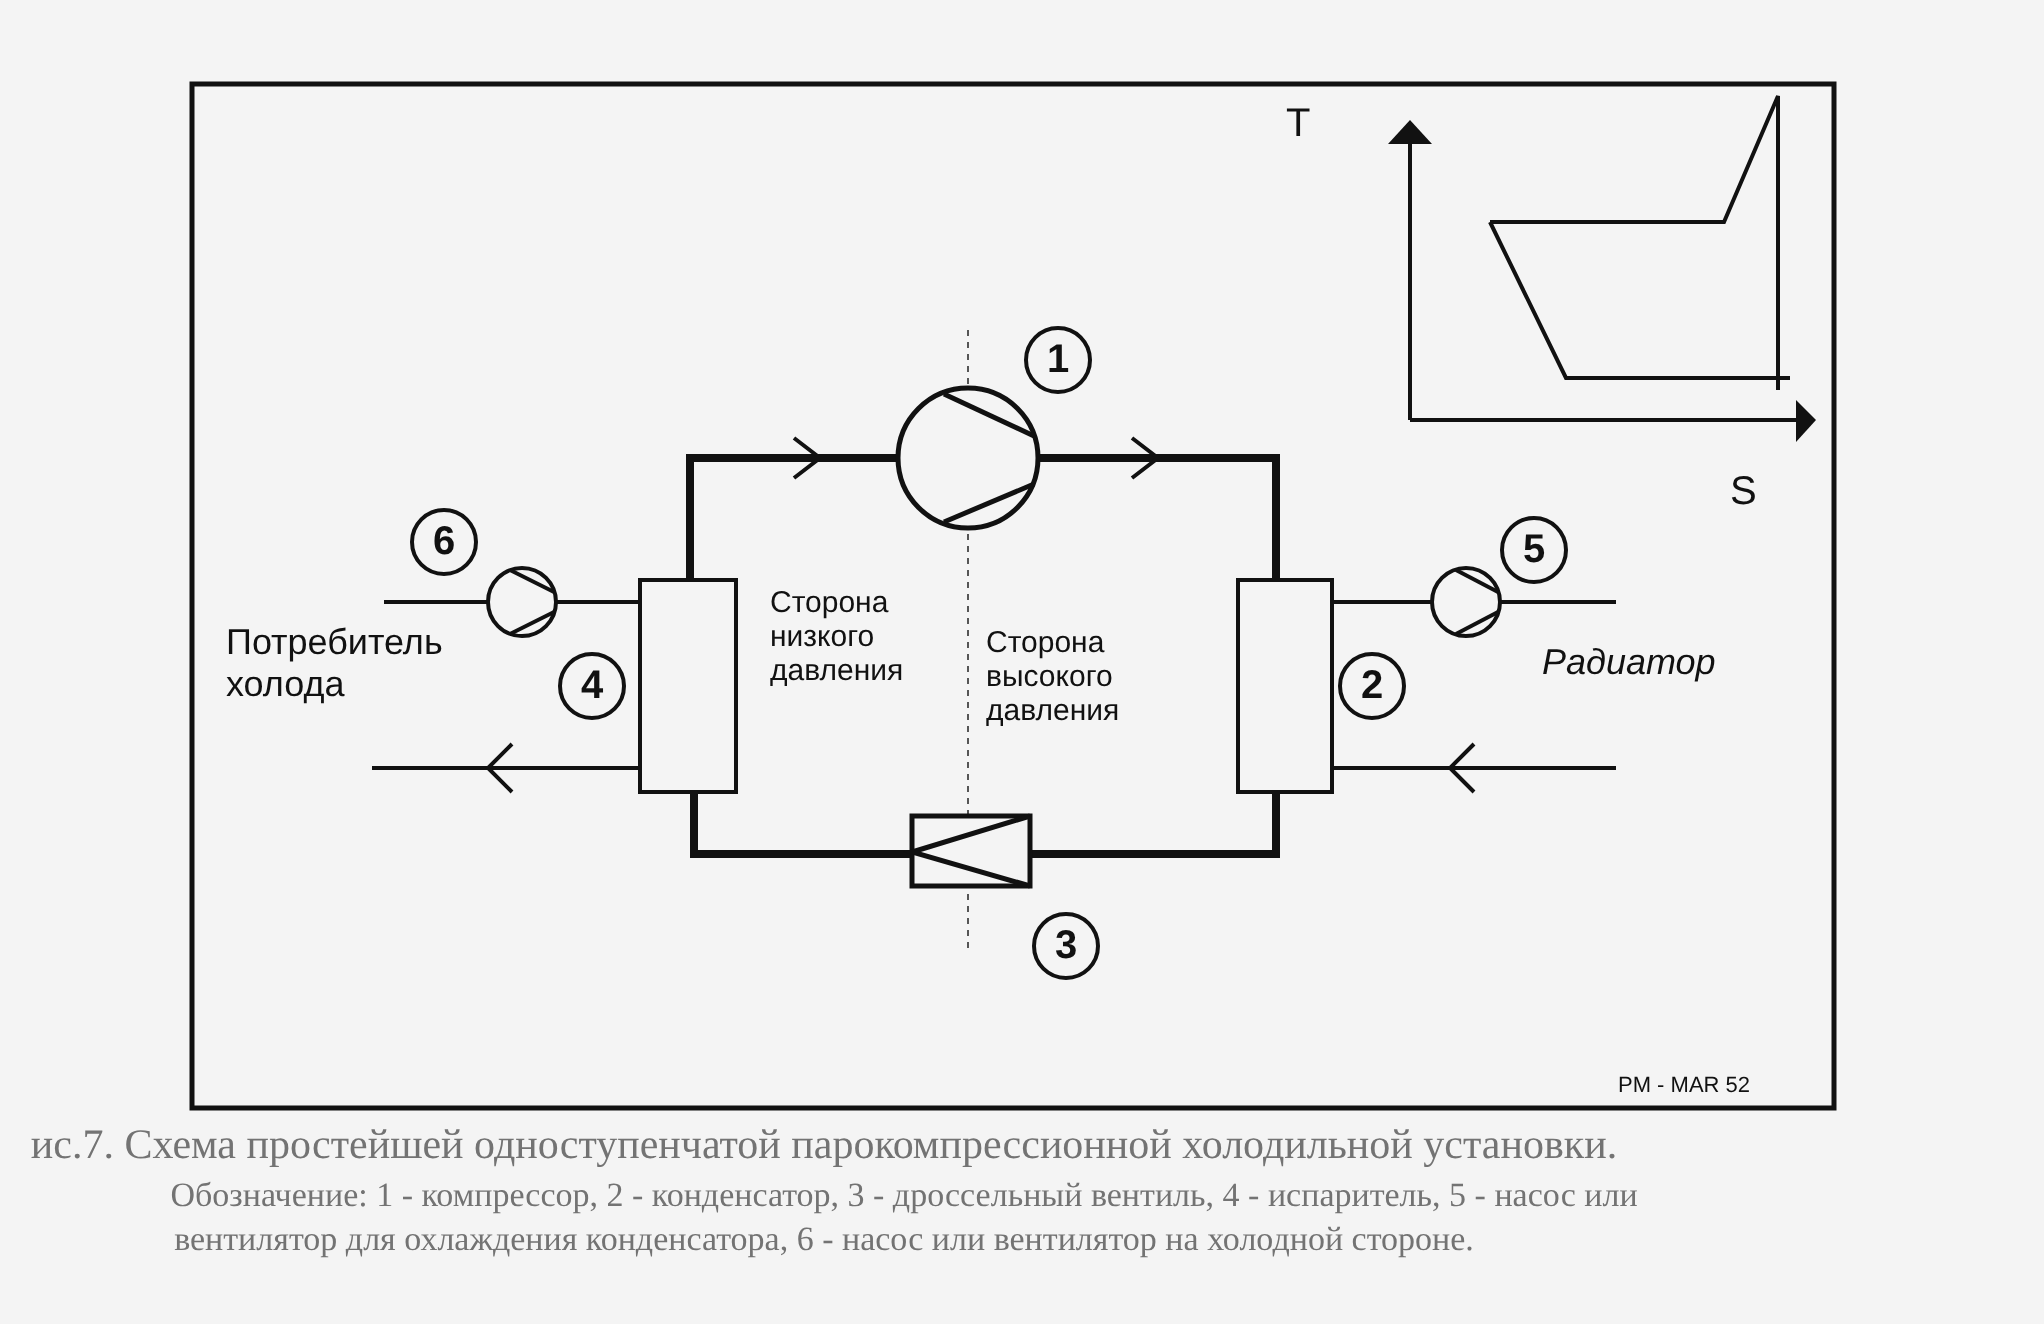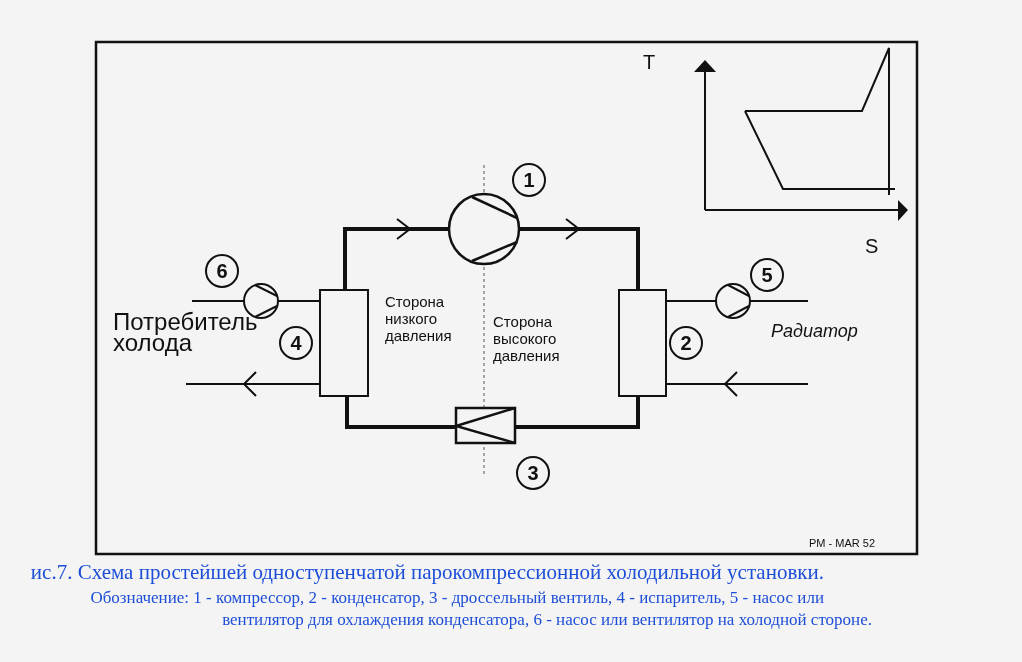--- a/index.html
+++ b/index.html
@@ -29,23 +29,23 @@
       box-sizing: border-box;
       display: flex; align-items: center; justify-content: center;
       font-family: "Liberation Sans", sans-serif;
       font-weight: bold;
       font-size: 20px;
       color: #111;
       background: transparent;
     }
     .caption {
       position: absolute; left: 0; width: 824px;
-      text-align: right;
+      text-align: center;
       font-family: "Liberation Serif", serif;
-      color: #1d4ed8;
+      color: #737373;
     }
   </style>
 </head>
 <body>
 
 <svg id="diagram" viewBox="0 0 1022 662" xmlns="http://www.w3.org/2000/svg">
 
   <rect x="96" y="42" width="821" height="512" fill="none" stroke="#111" stroke-width="2.5"></rect>
 
   <g fill="none" stroke="#111">
@@ -122,20 +122,20 @@
 <div class="num" style="left:279px; top:326px;">4</div>
 <div class="num" style="left:750px; top:258px;">5</div>
 <div class="num" style="left:205px; top:254px;">6</div>
 
 <div class="lbl" style="left:385px; top:293px; font-size:15px; line-height:17px;">Сторона
 низкого
 давления</div>
 <div class="lbl" style="left:493px; top:313px; font-size:15px; line-height:17px;">Сторона
 высокого
 давления</div>
-<div class="lbl" style="left:113px; top:311px; font-size:24px; line-height:21px;">Потребитель
+<div class="lbl" style="left:113px; top:311px; font-size:18px; line-height:21px;">Потребитель
 холода</div>
 <div class="lbl" style="left:771px; top:321px; font-size:18px;font-style:italic;">Радиатор</div>
 <div class="lbl" style="left:809px; top:537px; font-size:11px;">PM - MAR 52</div>
 
 <div class="caption" style="top:560px; font-size:21px;">ис.7. Схема простейшей  одноступенчатой парокомпрессионной холодильной установки.</div>
-<div class="caption" style="top:588px; font-size:17px;">Обозначение: 1 - компрессор, 2 - конденсатор, 3 - дроссельный вентиль, 4 - испаритель, 5 - насос или</div>
-<div class="caption" style="top:610px; font-size:17px;padding-left:48px;">вентилятор для охлаждения конденсатора, 6 - насос или вентилятор на холодной стороне.</div>
+<div class="caption" style="top:588px; font-size:17px;padding-left:40px;">Обозначение: 1 - компрессор, 2 - конденсатор, 3 - дроссельный вентиль, 4 - испаритель, 5 - насос или</div>
+<div class="caption" style="top:610px; font-size:17px;">вентилятор для охлаждения конденсатора, 6 - насос или вентилятор на холодной стороне.</div>
 
 </body></html>

